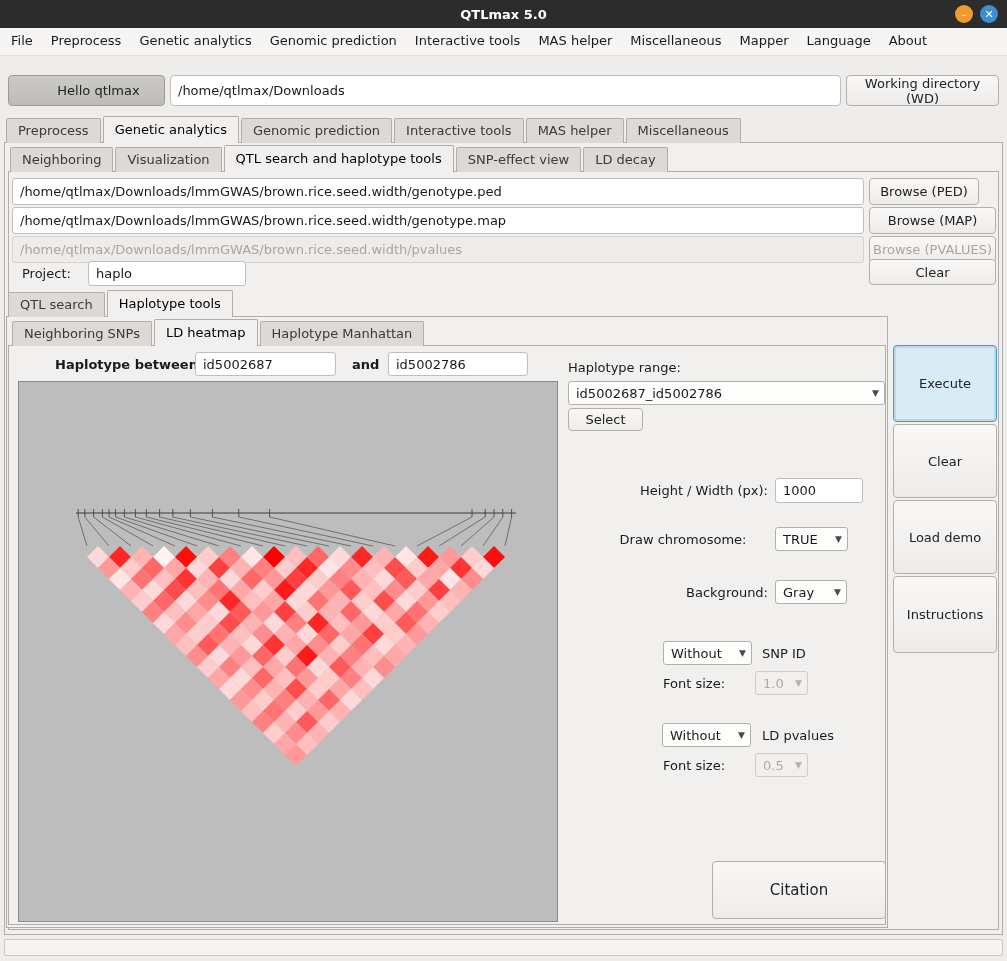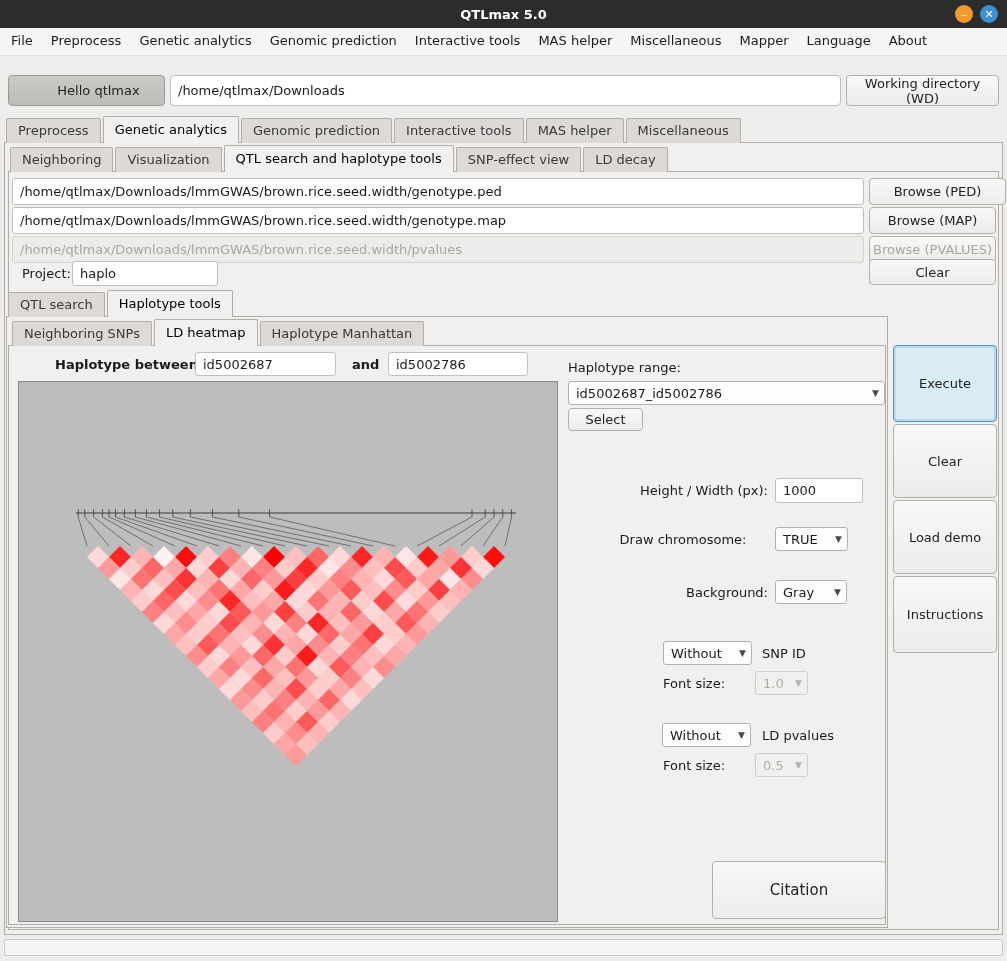--- a/index.html
+++ b/index.html
@@ -85,30 +85,30 @@
 
   <div class="abs tabbar" style="left:10px;top:146px;height:26px;">
     <div class="tab">Neighboring</div>
     <div class="tab">Visualization</div>
     <div class="tab active">QTL search and haplotype tools</div>
     <div class="tab">SNP-effect view</div>
     <div class="tab">LD decay</div>
   </div>
 
   <input class="abs entry" style="left: 12px; top: 178px; width: 852px; height: 27px;" value="/home/qtlmax/Downloads/lmmGWAS/brown.rice.seed.width/genotype.ped">
-  <div class="abs btn" style="left:869px;top:178px;width:137px;height:27px;">Browse (PED)</div>
+  <div class="abs btn" style="left:869px;top:178px;width:110px;height:27px;">Browse (PED)</div>
 
   <input class="abs entry" style="left: 12px; top: 207px; width: 852px; height: 27px;" value="/home/qtlmax/Downloads/lmmGWAS/brown.rice.seed.width/genotype.map">
   <div class="abs btn" style="left:869px;top:207px;width:127px;height:27px;">Browse (MAP)</div>
 
   <input class="abs entry disabled" style="left: 12px; top: 236px; width: 852px; height: 27px;" value="/home/qtlmax/Downloads/lmmGWAS/brown.rice.seed.width/pvalues">
   <div class="abs btn disabled" style="left:869px;top:236px;width:127px;height:27px;">Browse (PVALUES)</div>
 
   <span class="abs lbl" style="left:22px;top:266px;">Project:</span>
-  <input class="abs entry" style="left: 72px; top: 261px; width: 146px; height: 25px;" value="haplo">
+  <input class="abs entry" style="left: 88px; top: 261px; width: 158px; height: 25px;" value="haplo">
   <div class="abs btn" style="left:869px;top:259px;width:127px;height:26px;">Clear</div>
 
   <div class="abs tabbar" style="left:8px;top:291px;height:26px;">
     <div class="tab">QTL search</div>
     <div class="tab active">Haplotype tools</div>
   </div>
 
   <div class="abs tabbar" style="left:12px;top:320px;height:26px;">
     <div class="tab">Neighboring SNPs</div>
     <div class="tab active">LD heatmap</div>

